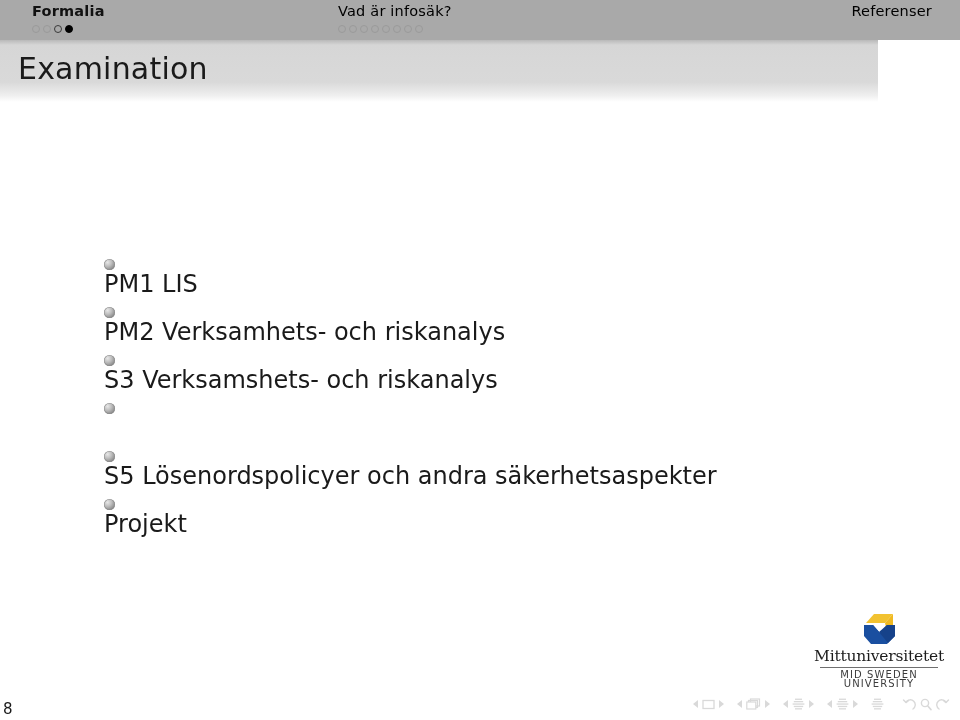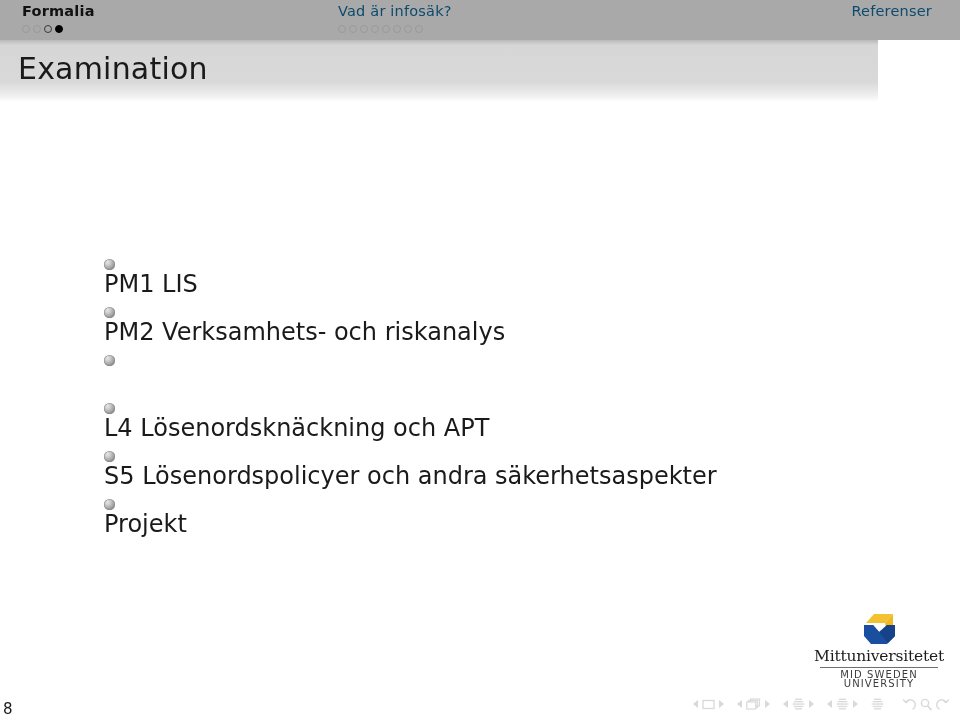--- a/index.html
+++ b/index.html
@@ -24,32 +24,32 @@
     background: #a9a9a9;
     display: flex;
     align-items: stretch;
   }
   .nav-section {
     position: relative;
     height: 40px;
     box-sizing: border-box;
     padding-top: 2px;
   }
-  .nav-sec-0 { width: 320px; padding-left: 22px; }
+  .nav-sec-0 { width: 320px; padding-left: 32px; }
   .nav-sec-1 { width: 320px; padding-left: 18px; }
   .nav-sec-2 { width: 320px; padding-left: 18px; text-align: right; padding-right: 28px; }
 
   .nav-title {
     font-size: 14.5px;
     line-height: 19px;
     letter-spacing: 0.2px;
     white-space: nowrap;
   }
   .nav-title.active { color: #111111; font-weight: 600; }
-  .nav-title.inactive { color: #0c4a6e; }
+  .nav-title.inactive { color: #000000; }
 
   .dots {
     margin-top: 1px;
     height: 14px;
     display: flex;
     align-items: center;
     gap: 3px;
   }
   .dots.right { justify-content: flex-end; }
   .dot {
@@ -245,25 +245,25 @@
       <span class="item-text">PM1 LIS</span>
     </div>
 
     <div class="item">
       <span class="bullet"></span>
       <span class="item-text">PM2 Verksamhets- och riskanalys</span>
     </div>
 
     <div class="item">
       <span class="bullet"></span>
-    </div>
-
-    <div class="item">
-      <span class="bullet"></span>
-      <span class="item-text">L4 Lösenordsknäckning och APT</span>
+      <span class="item-text">S3 Verksamshets- och riskanalys</span>
+    </div>
+
+    <div class="item">
+      <span class="bullet"></span>
     </div>
 
     <div class="item">
       <span class="bullet"></span>
       <span class="item-text">S5 Lösenordspolicyer och andra säkerhetsaspekter</span>
     </div>
 
     <div class="item">
       <span class="bullet"></span>
       <span class="item-text">Projekt</span>

